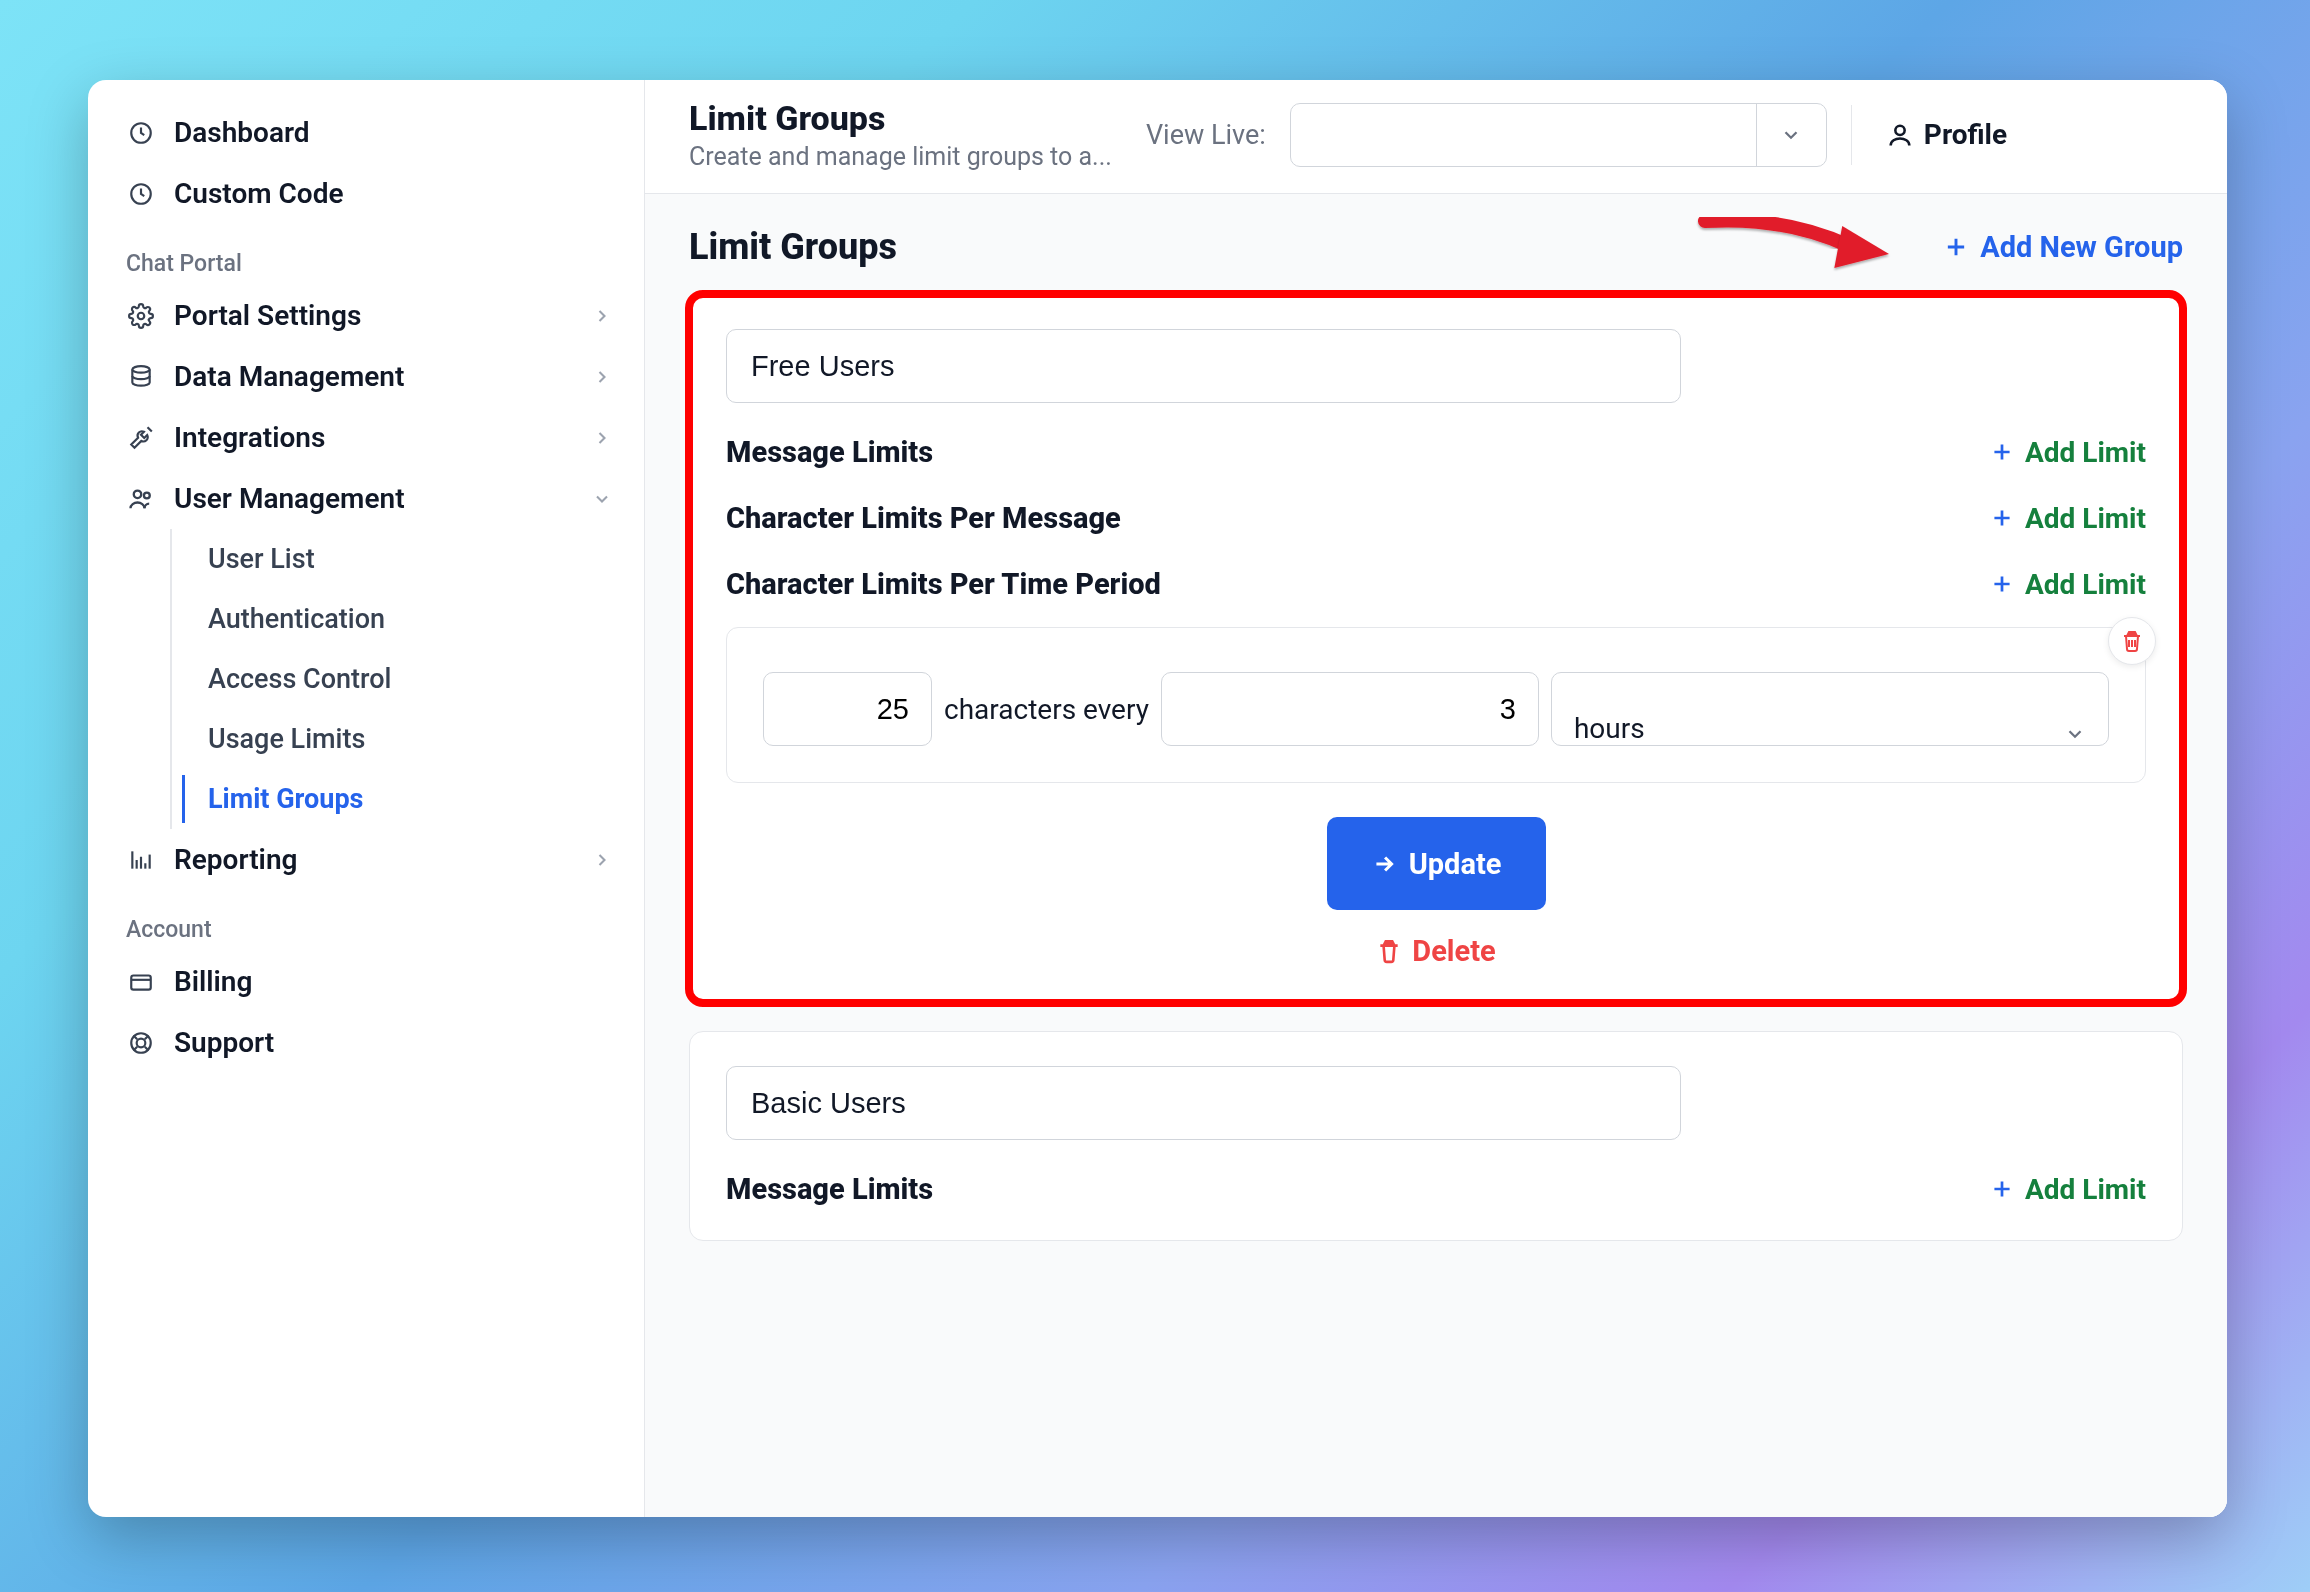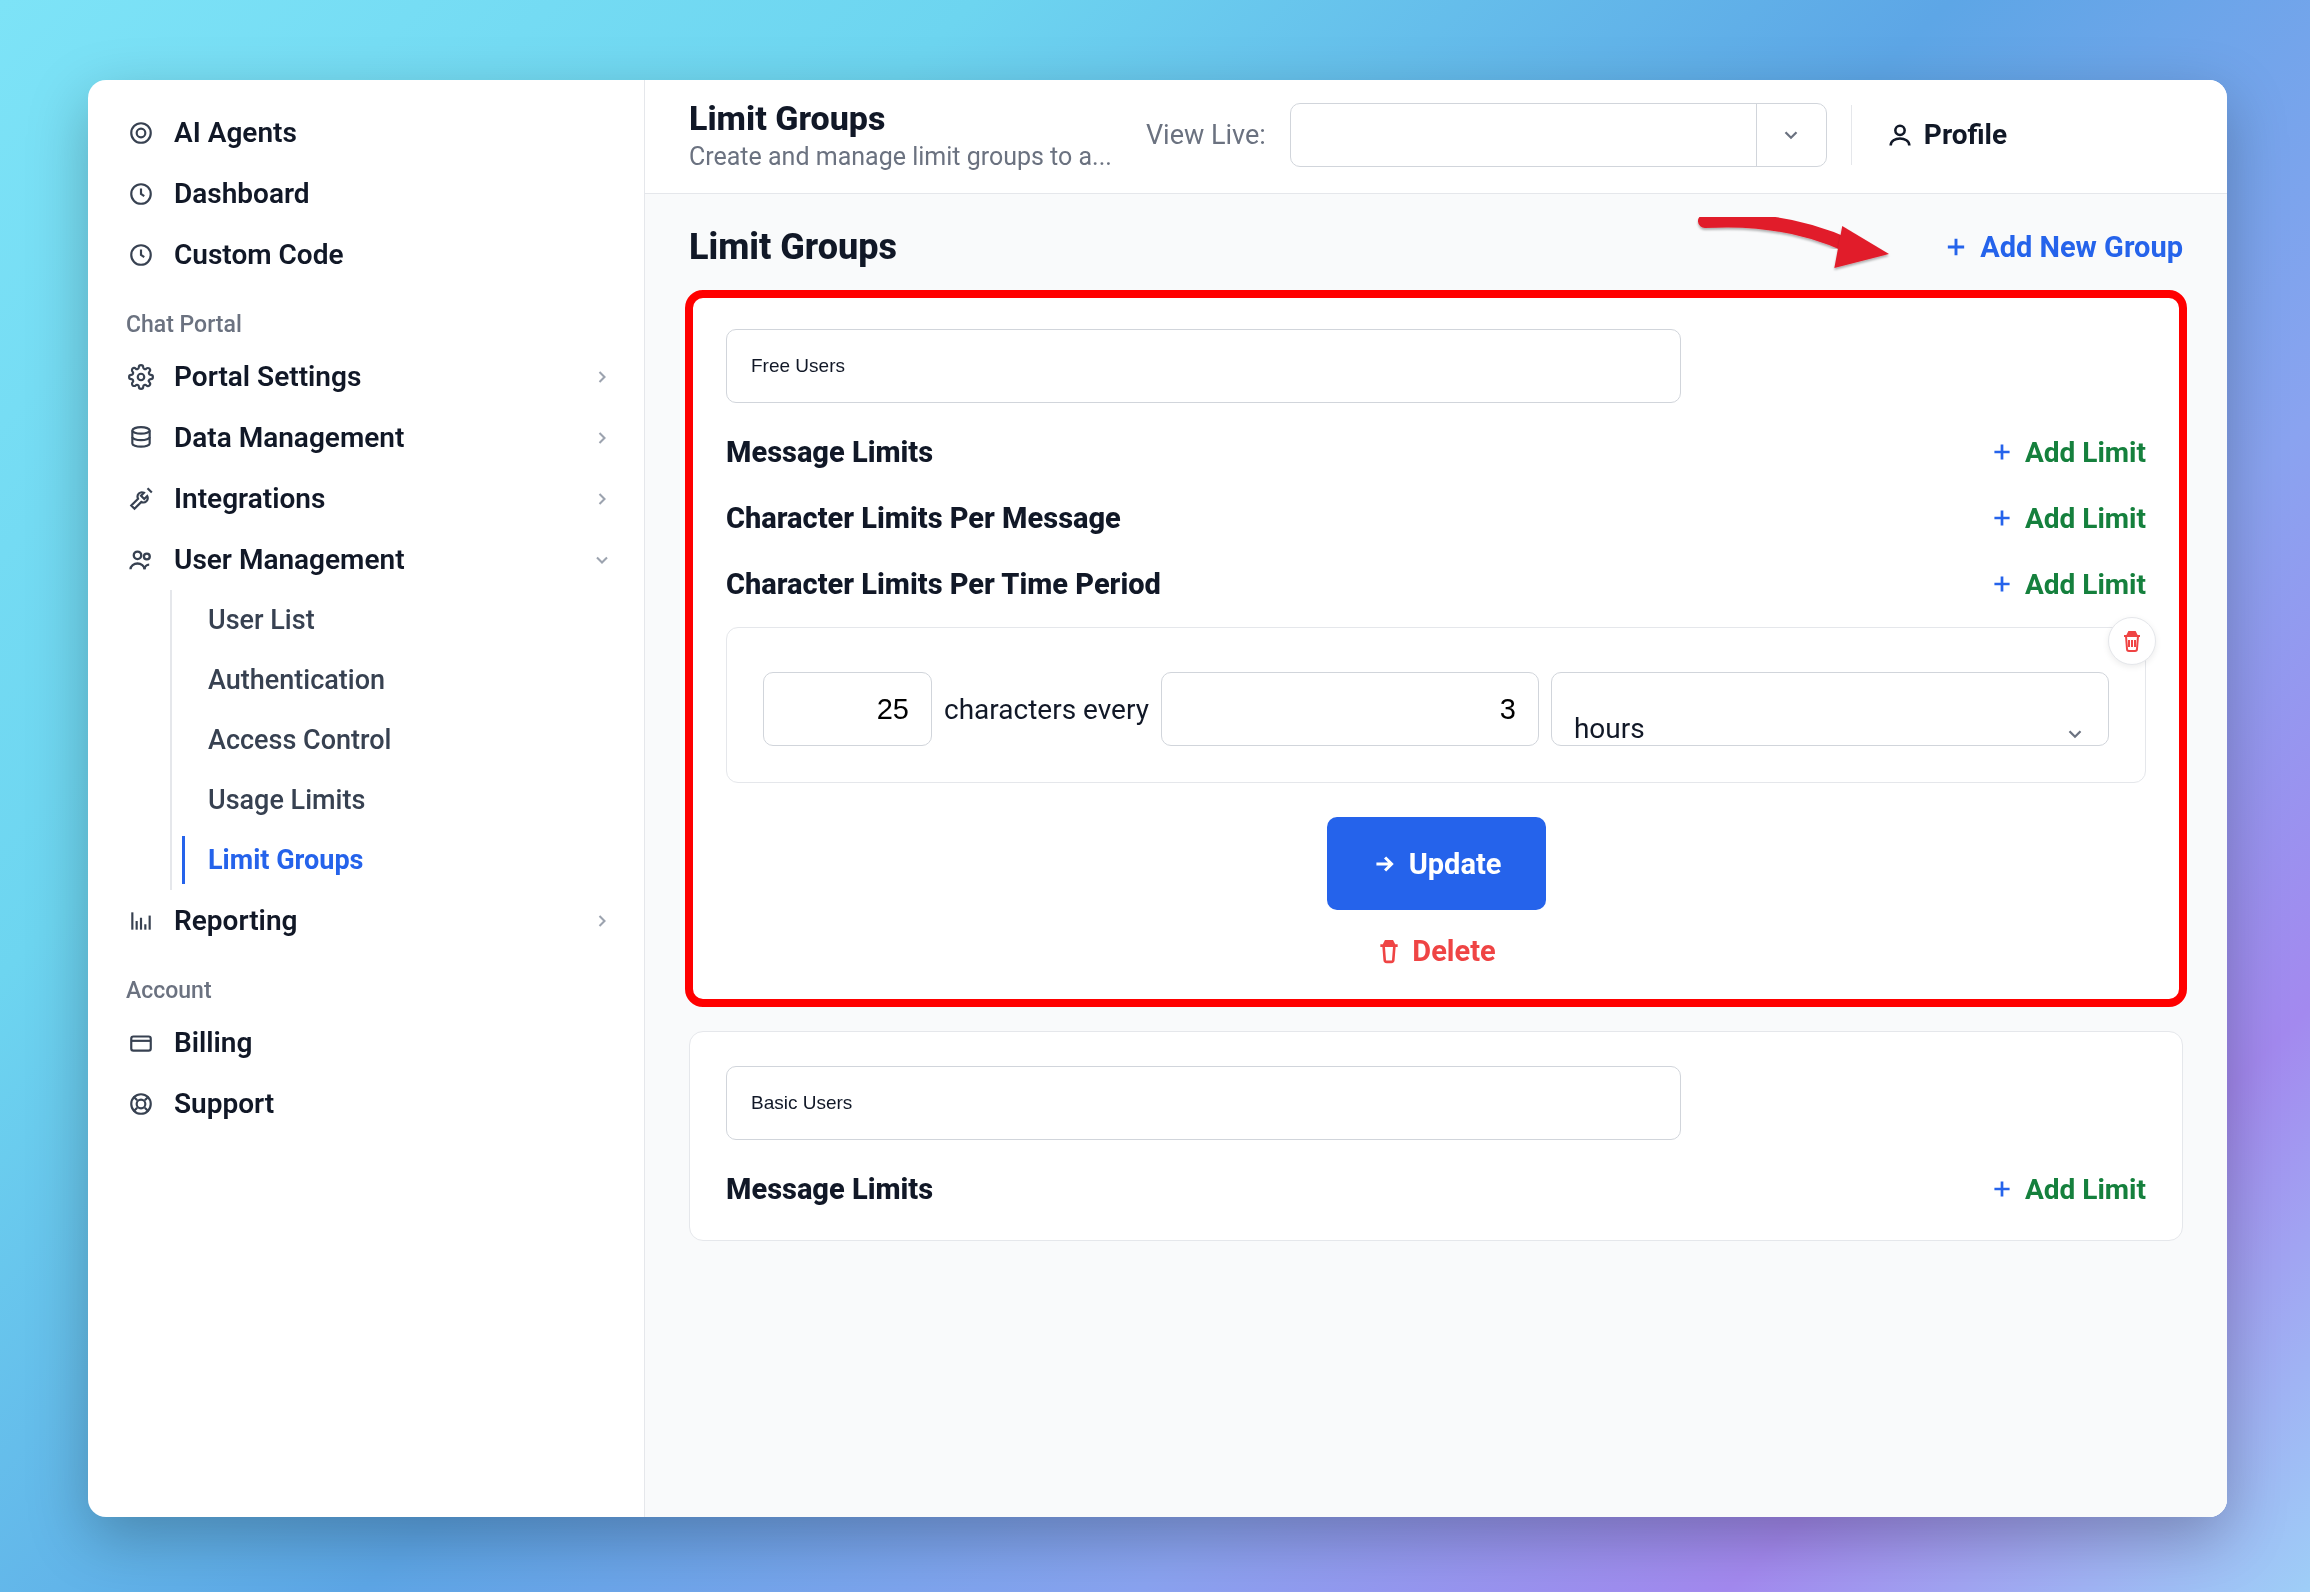--- a/index.html
+++ b/index.html
@@ -141,21 +141,21 @@
     outline: 8px solid #ff0000;
     outline-offset: -4px;
     border-radius:14px;
   }
   .group-name-input {
     width: 955px; max-width:70%;
     height: 74px;
     border:1px solid #d1d5db;
     border-radius:10px;
     padding: 0 24px;
-    font-size: 19px;
+    font-size: 29px;
     color:#111827;
   }
   .limit-section {
     display:flex; align-items:center; justify-content:space-between;
     margin-top: 32px;
     text-align: right;
   }
   .limit-section h3 { font-size:29px; font-weight:800; color:#111827;}
   .add-limit-btn {
     display:flex;align-items:center;gap:10px;
@@ -223,29 +223,20 @@
 
   svg { display:block; }
 </style>
 </head>
 <body>
 
 <div class="viewport" id="viewport" style="transform: scale(1);">
   <div class="app-window">
 
     <aside class="sidebar">
-      <div class="nav-item">
-        <span class="nav-icon">
-          <svg width="26" height="26" viewBox="0 0 24 24" fill="none" stroke="#374151" stroke-width="2">
-              <circle cx="12" cy="12" r="9"></circle>
-              <circle cx="12" cy="12" r="4"></circle>
-            </svg>
-        </span>
-        <span>AI Agents</span>
-      </div>
       <div class="nav-item">
         <span class="nav-icon">
           <svg width="26" height="26" viewBox="0 0 24 24" fill="none" stroke="#374151" stroke-width="2">
               <circle cx="12" cy="12" r="9"></circle>
               <path d="M12 7v5l3 2"></path>
             </svg>
         </span>
         <span>Dashboard</span>
       </div>
       <div class="nav-item">

